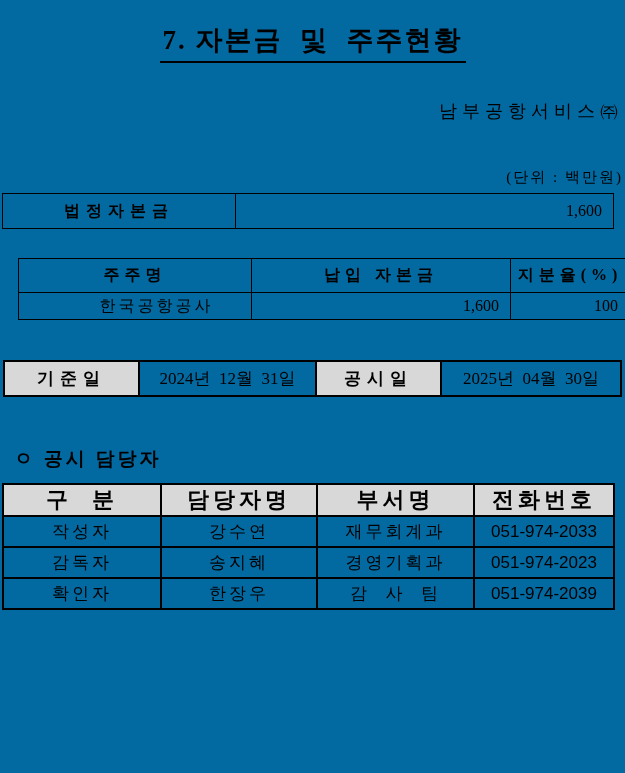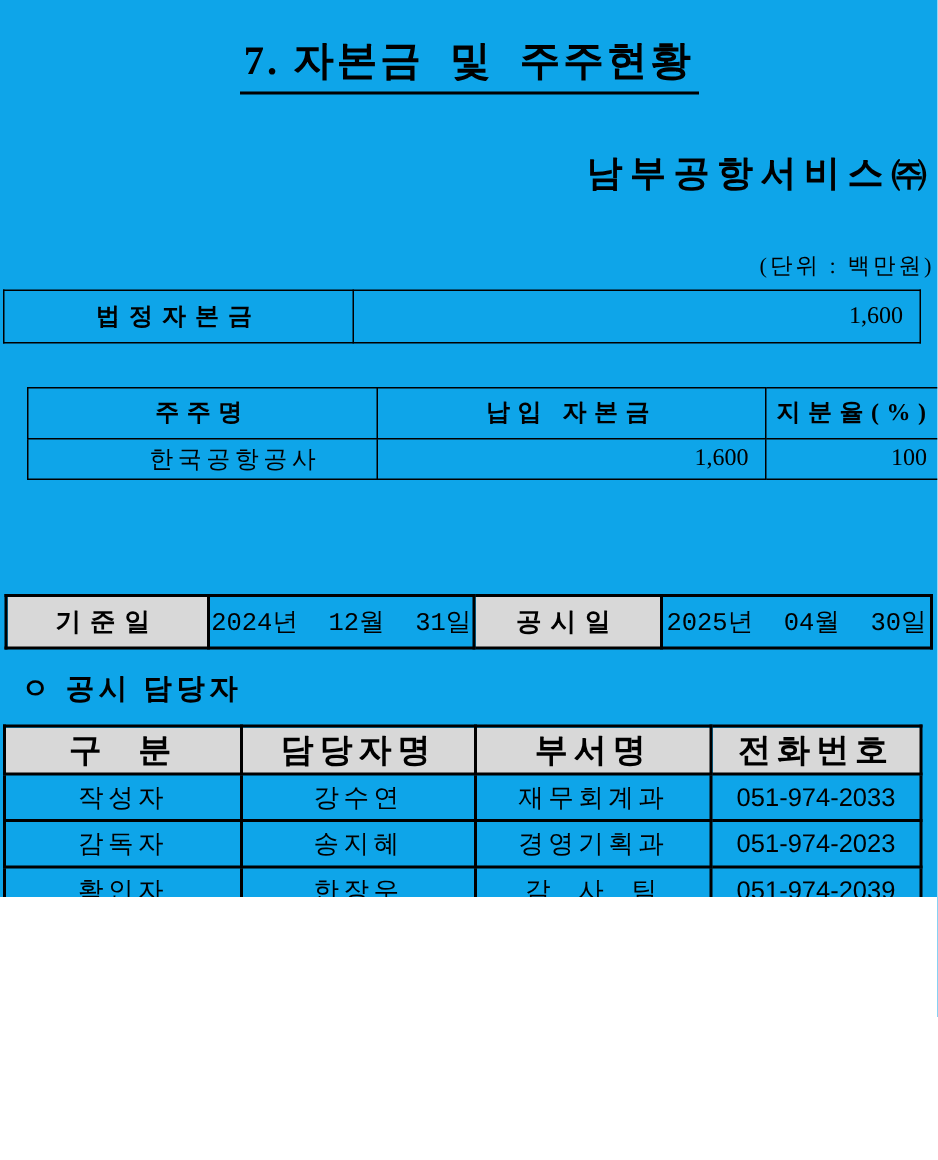--- a/index.html
+++ b/index.html
@@ -1,28 +1,28 @@
 <!DOCTYPE html>
 <html style="--header_bg: #d8d8d8; --border: #000000;"><head>
 <meta charset="utf-8">
 <style>
   html,body { margin:0; padding:0; background:#ffffff; }
   .page {
-    position:relative; width:625px; height:598px; background:#0ea5e9;
+    position:relative; width:625px; height:773px; background:#0369a1;
     color:#000; font-family:"Liberation Serif","DejaVu Serif",serif;
     overflow:hidden;
   }
   
   .title-wrap { position:absolute; top:22px; left:0; width:100%; text-align:center; }
   .title {
     display:inline-block; font-size:27px; font-weight:bold; letter-spacing:2px;
     border-bottom:2px solid var(--border,#000); padding:0 3px 3px; white-space:pre;
   }
   .company {
-    position:absolute; top:99px; right:2px; font-size:24px; font-weight:bold;
+    position:absolute; top:99px; right:2px; font-size:18px; font-weight:normal;
     letter-spacing:5px; white-space:pre;
   }
   .unit {
     position:absolute; top:168px; right:2px; font-size:15px; letter-spacing:2px;
     white-space:pre;
   }
   .section {
     position:absolute; top:446px; left:14px; font-size:19px; font-weight:bold;
     letter-spacing:3px; white-space:pre;
   }
@@ -37,22 +37,22 @@
 
   
   .t2 { top:258px; left:18px; width:611px; }
   .t2 th { border:1px solid var(--border,#000); height:33px; font-size:16px;
            font-weight:bold; letter-spacing:5px; text-align:center; }
   .t2 td { border:1px solid var(--border,#000); height:26px; font-size:16px;
            letter-spacing:3px; text-align:center;padding-left:43px; }
   .num { text-align:right !important; padding-right:11px !important; letter-spacing:0 !important; }
 
   
-  .t3 { top:396px; left:3px; width:617px;
-        font-family:Liberation Mono, monospace;border-radius:12px; }
+  .t3 { top:360px; left:3px; width:617px;
+        font-family:Liberation Serif, serif;border-radius:12px; }
   .t3 td { border:2px solid var(--border,#000); height:33px; font-size:17px; text-align:center; }
   .t3 .lbl { background:var(--header_bg,#d8d8d8); font-weight:bold; letter-spacing:6px; }
 
   
   .t4 { top:483px; left:2px; width:611px;
         font-family:"Liberation Sans","DejaVu Sans",sans-serif; }
   .t4 th { border:2px solid var(--border,#000); background:var(--header_bg,#d8d8d8);
            height:29px; font-size:22px; font-weight:bold; letter-spacing:4px; text-align:center; }
   .t4 td { border:2px solid var(--border,#000); height:29px; font-size:17px;
            text-align:center; letter-spacing:3px; }

